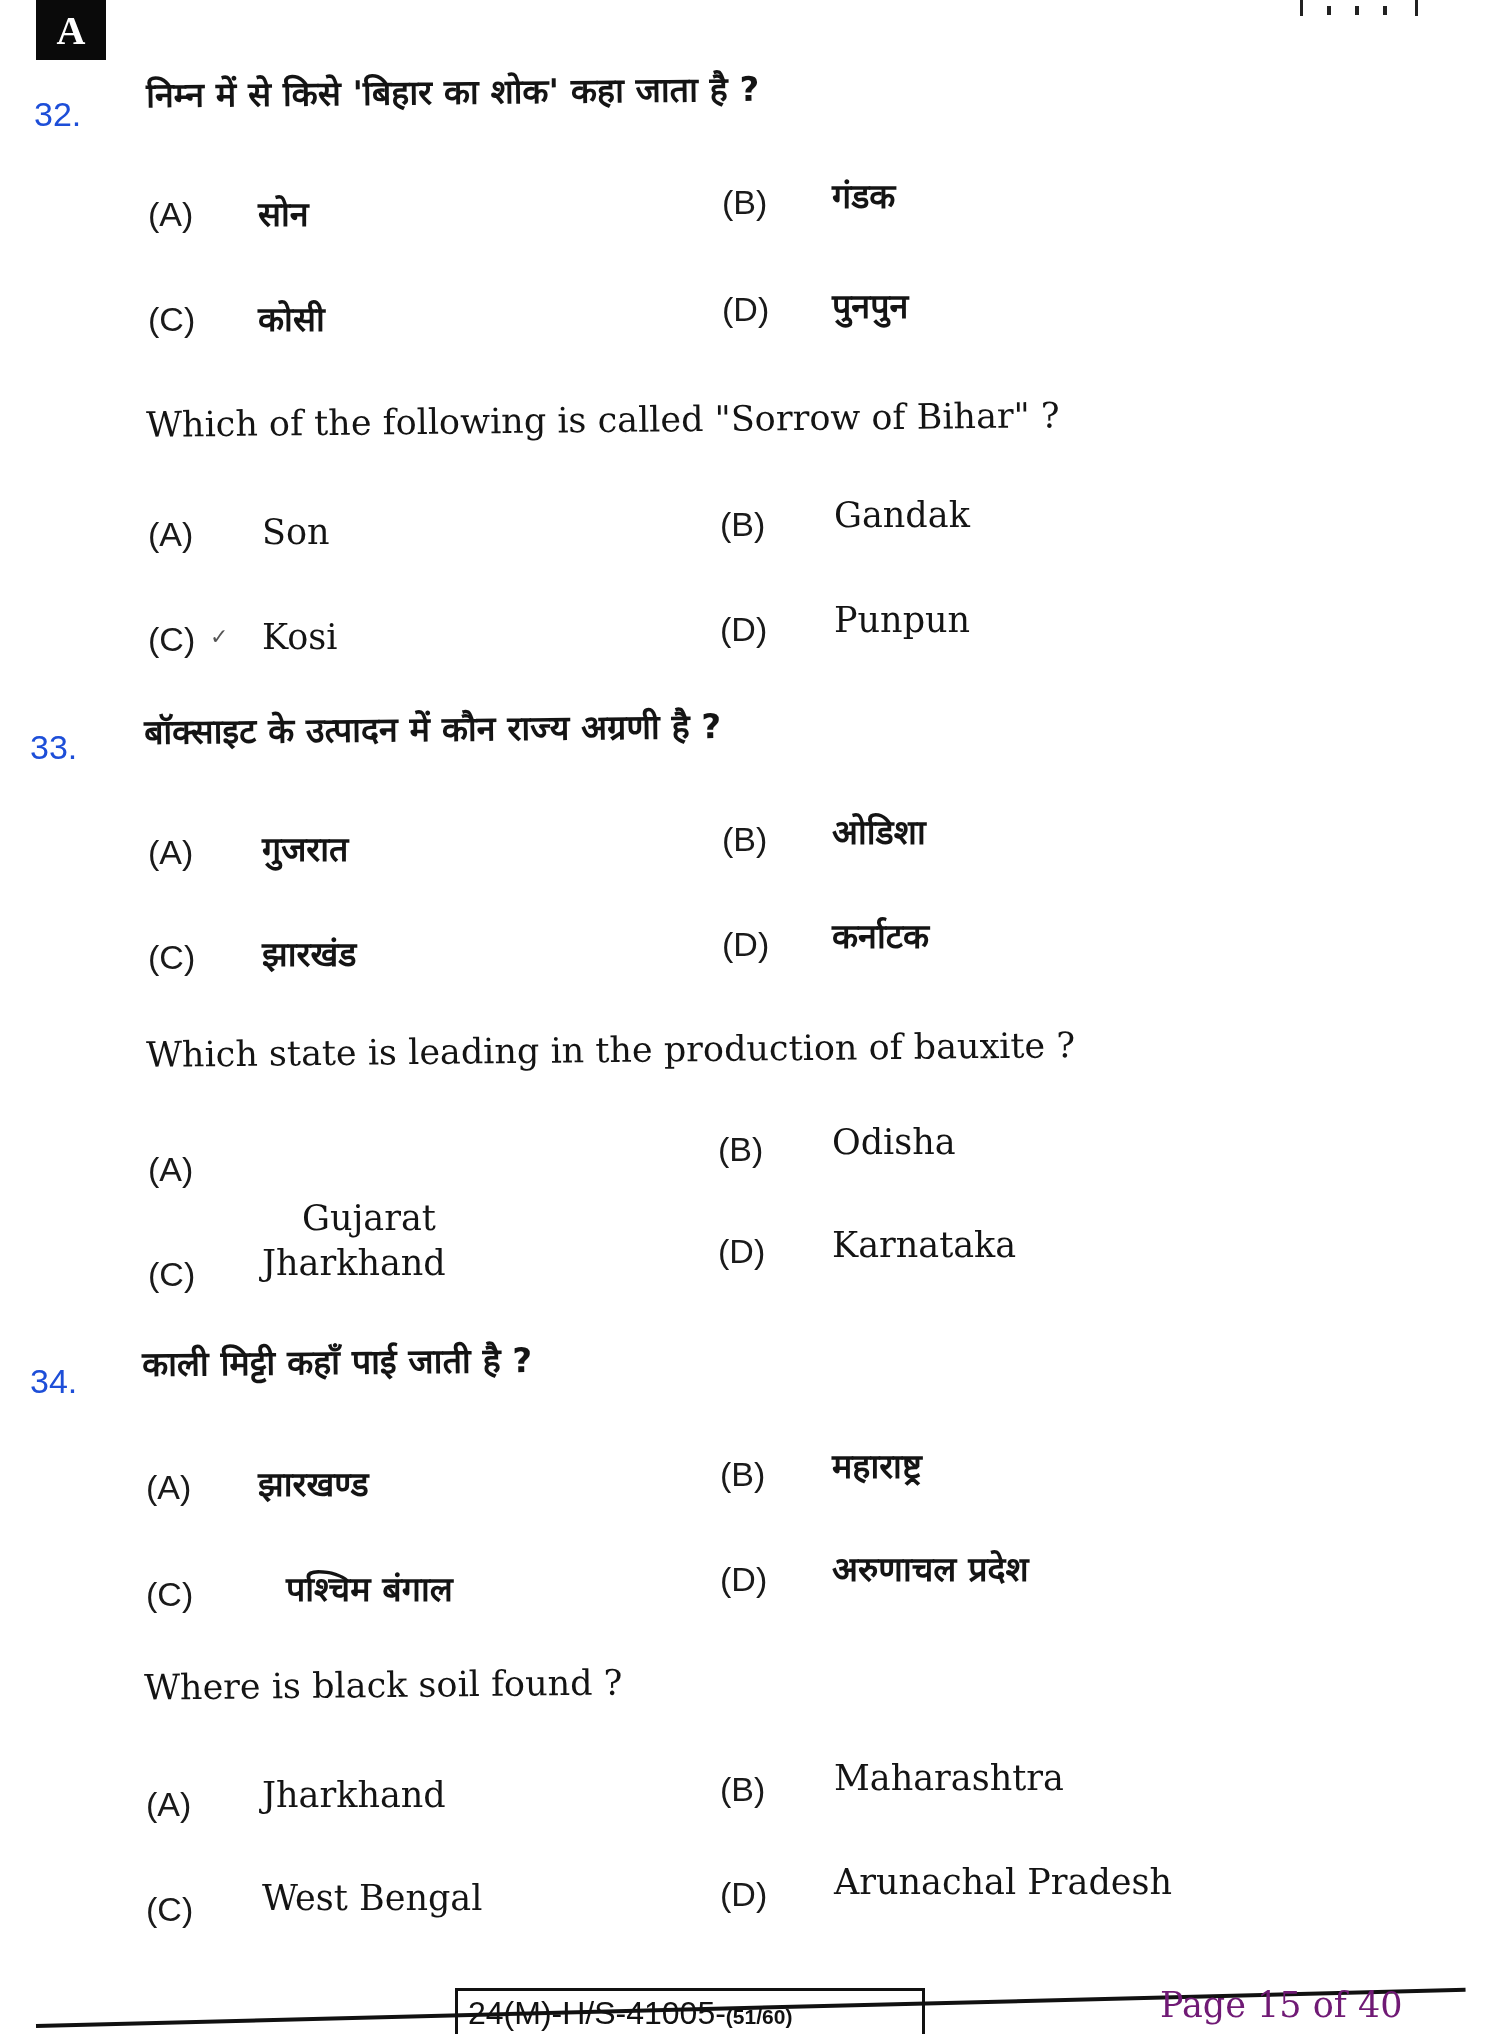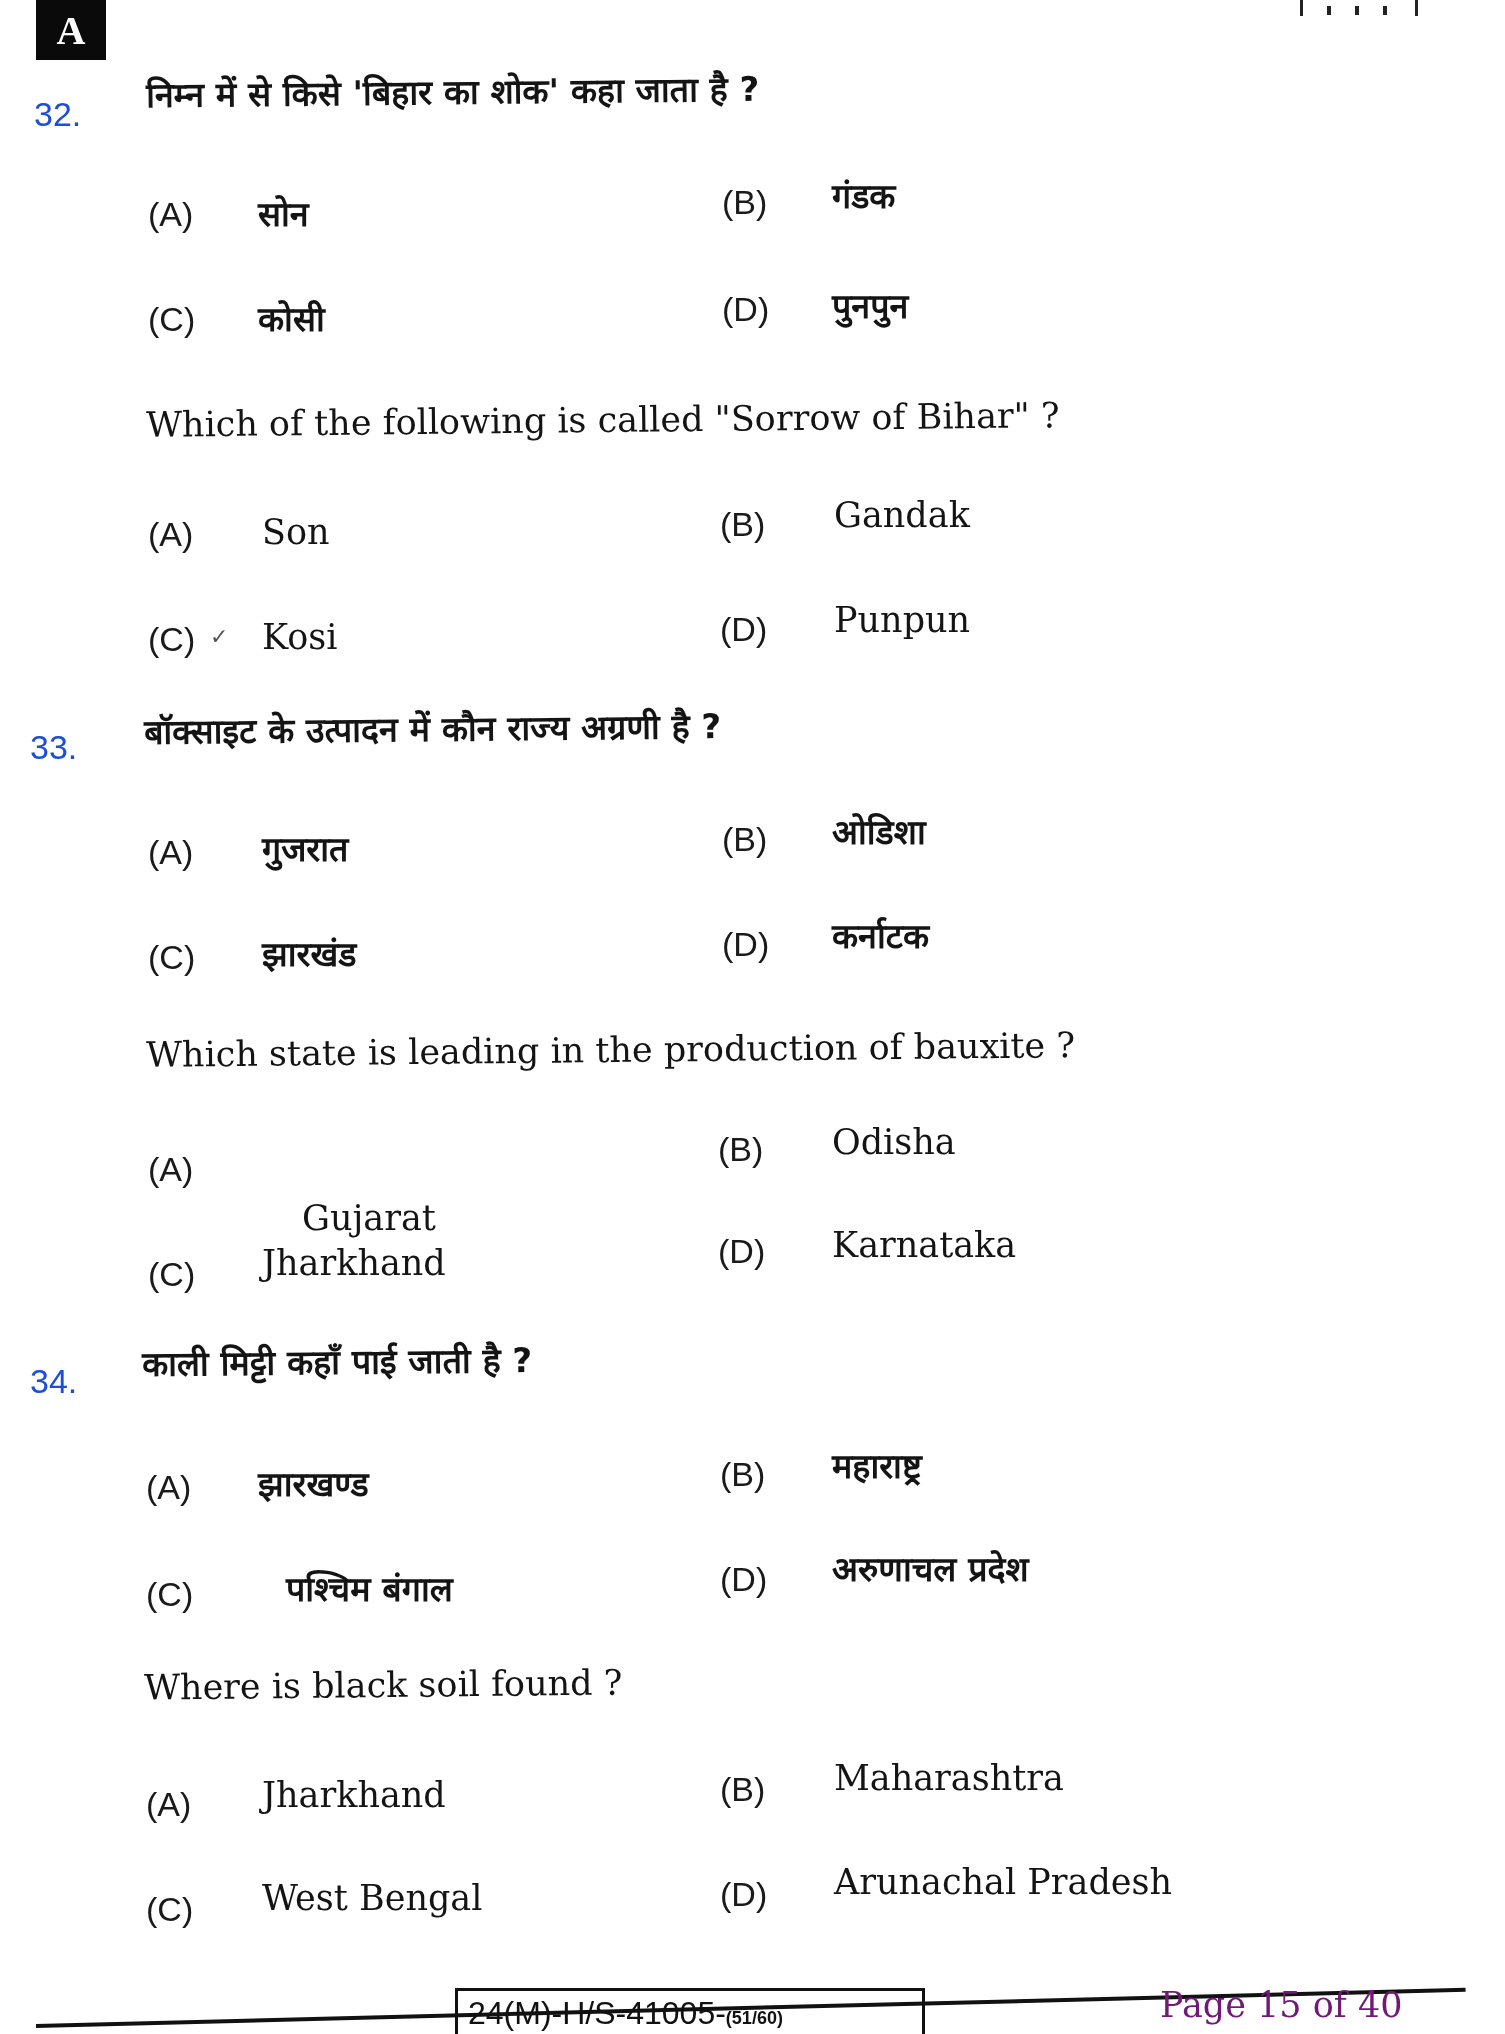--- a/index.html
+++ b/index.html
@@ -43,21 +43,21 @@
   .footer-line {
     position: absolute; height: 4px; background: #111;
     transform-origin: left center;
   }
   .footer-code {
     position: absolute; left: 455px; top: 1988px; width: 470px; height: 60px;
     border: 3px solid #111; border-bottom: none; box-sizing: border-box;
     font-family: "Liberation Sans", sans-serif; font-size: 32px; padding-left: 10px; padding-top: 4px;
     color: #111; white-space: nowrap; overflow: hidden;
   }
-  .footer-code small { font-size: 18px; font-weight: bold; }
+  .footer-code small { font-size: 21px; font-weight: bold; }
   .footer-page {
     position: absolute; left: 1160px; top: 1985px;
     font-family: "DejaVu Serif", "Liberation Serif", serif; font-size: 35px; color: #701a75; white-space: nowrap;
   }
 </style>
 </head>
 <body>
 
 <div class="set-badge">A</div>
 <div class="top-right-mark"><span></span><span></span><span></span></div>

